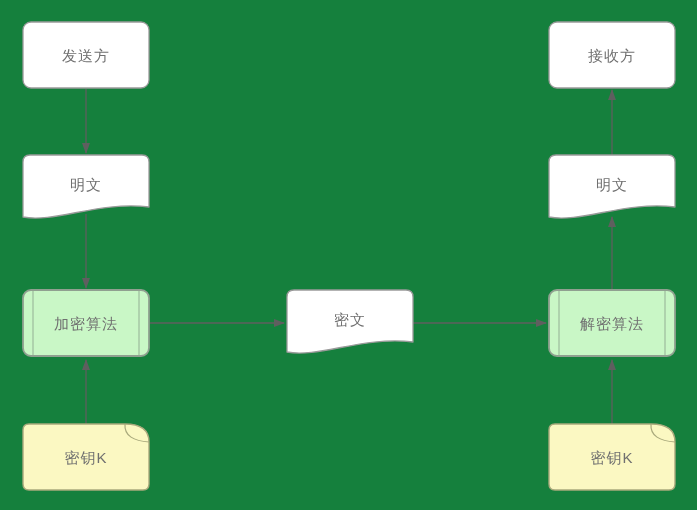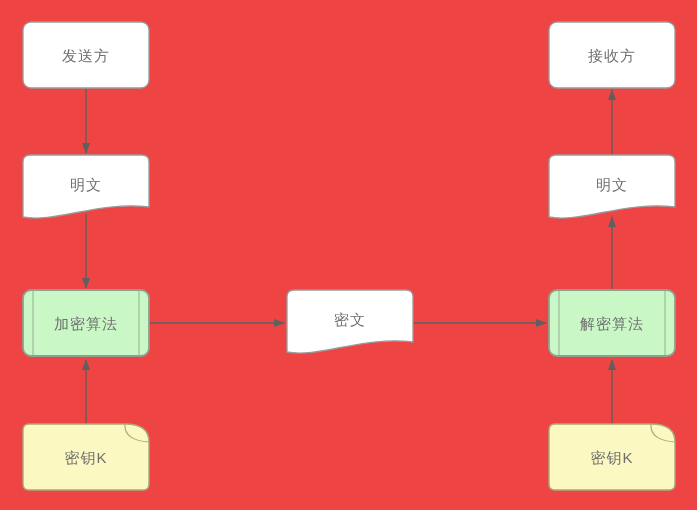--- a/index.html
+++ b/index.html
@@ -5,21 +5,21 @@
   html, body {
     margin: 0;
     padding: 0;
     background: #ffffff;
     font-family: "Liberation Sans", sans-serif;
   }
   .canvas-wrap {
     position: relative;
     width: 697px;
     height: 510px;
-    background: #ef4444;
+    background: #15803d;
     overflow: hidden;
   }
   svg { display: block; }
 
   .plain-node {
     fill: #ffffff;
     stroke: #9a9a9a;
     stroke-width: 1.3;
   }
   .doc-node {

